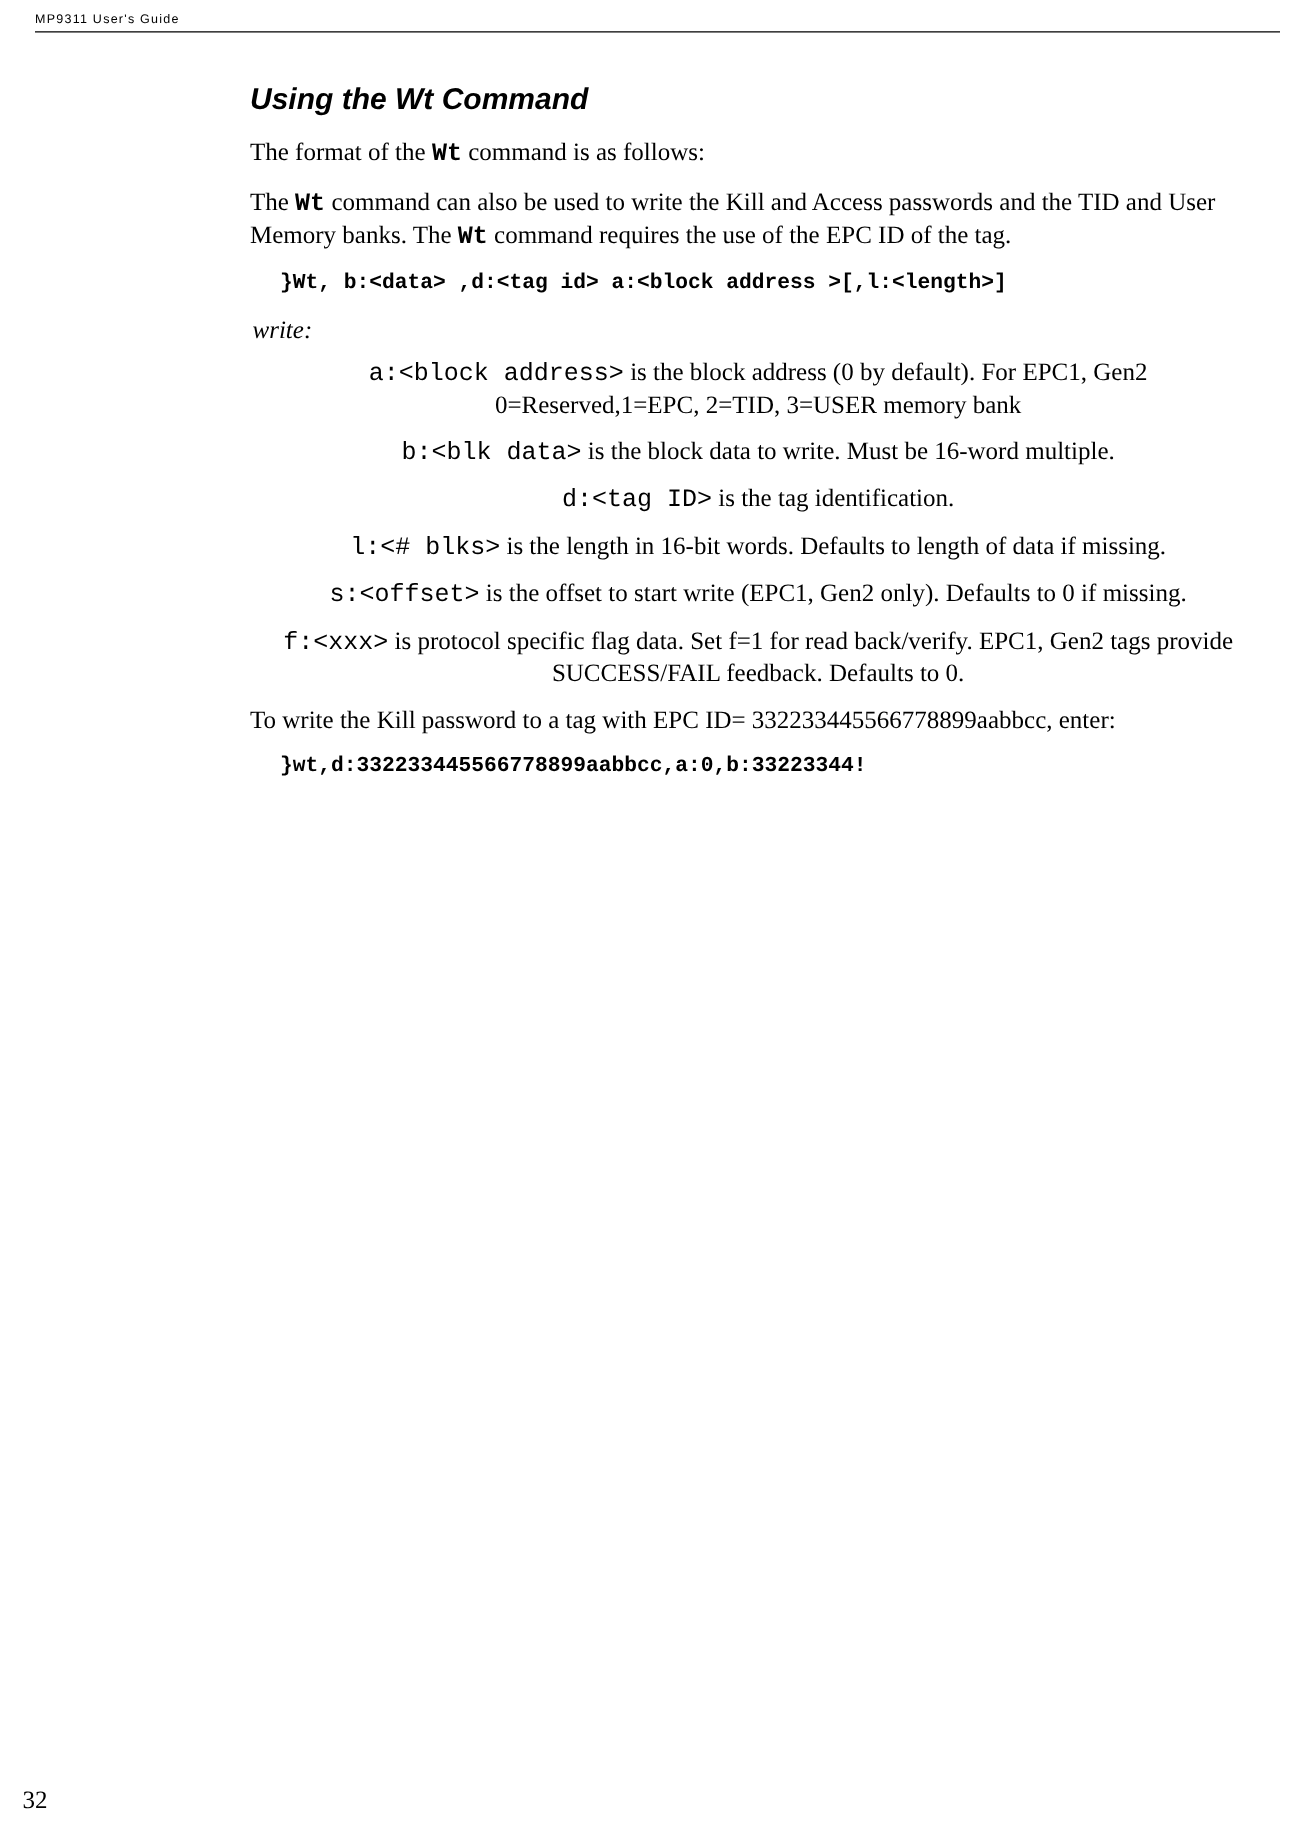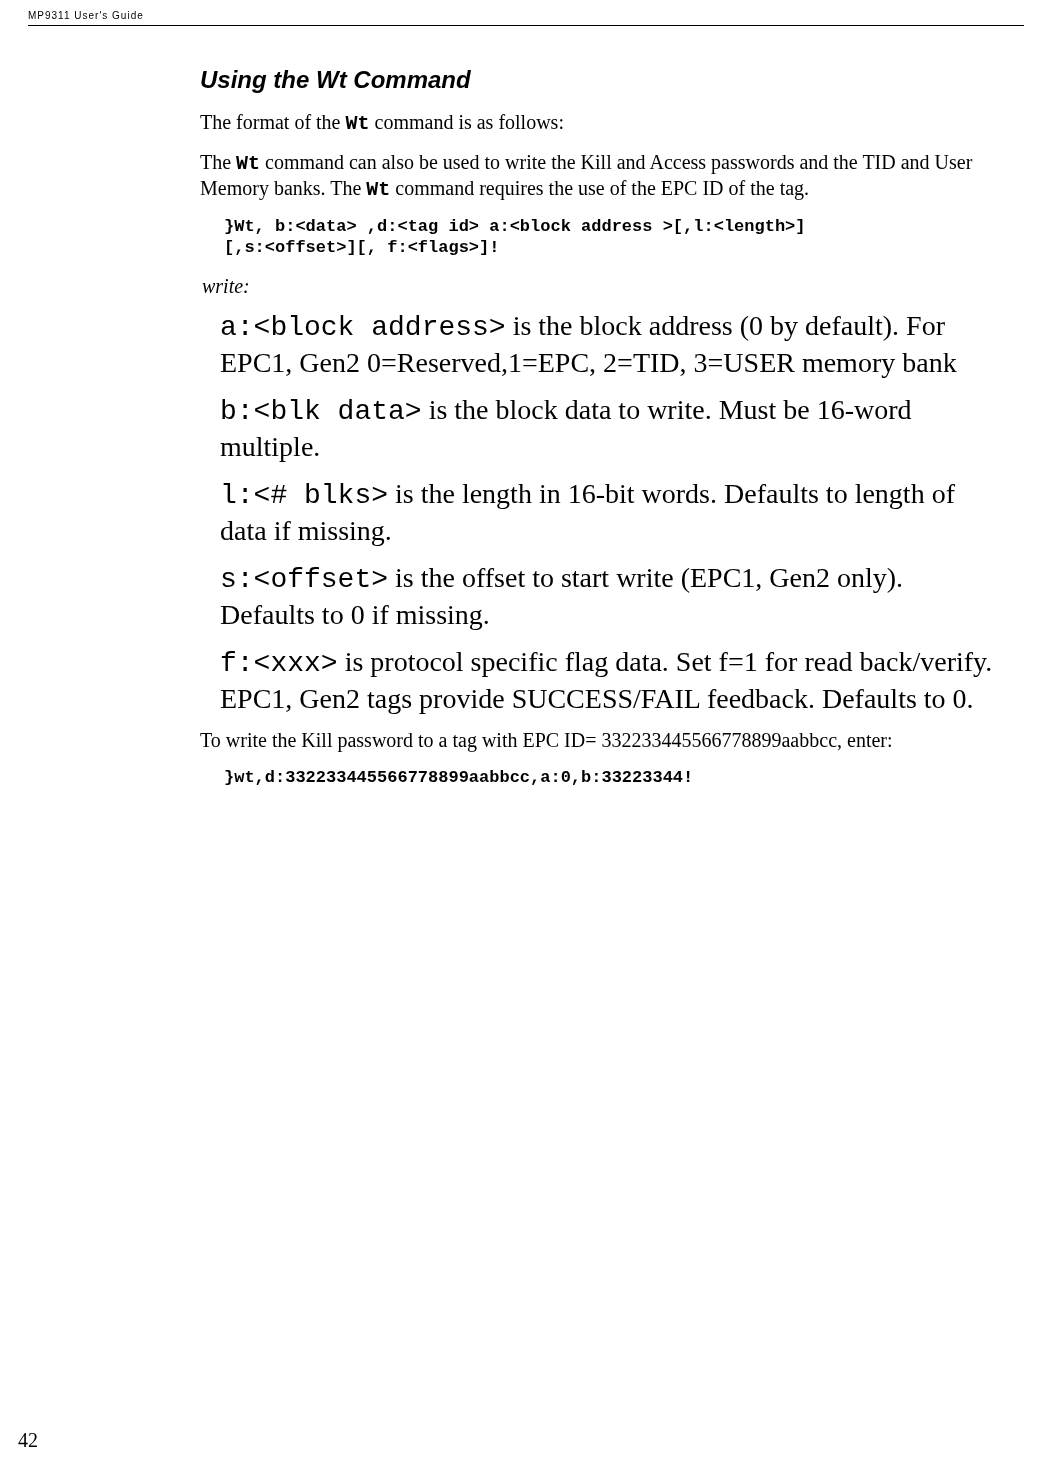--- a/index.html
+++ b/index.html
@@ -53,23 +53,24 @@
   }
   .where {
     font-style: italic;
     font-size: 20px;
     margin: 0 0 10px 2px;
   }
   .param-list {
     margin-left: 20px;
   }
   .param {
-    font-size: 28px;
+    font-size: 20px;
     line-height: 1.25;
     margin-bottom: 12px;
+    text-align: center;
   }
   .page-num {
     position: absolute;
     bottom: 26px;
     left: 18px;
     font-size: 20px;
   }
 </style>
 </head>
 <body>
@@ -86,42 +87,44 @@
   <div class="body-text">
     <span>The format of the </span><span class="mono-bold">Wt</span><span> command is as follows:</span>
   </div>
 
   <div class="body-text">
     <span>The </span><span class="mono-bold">Wt</span><span> command can also be used to write the Kill and Access passwords and the TID and User Memory banks. The </span><span class="mono-bold">Wt</span><span> command requires the use of the EPC ID of the tag.</span>
   </div>
 
   <div class="code-block">
     <div>}Wt, b:&lt;data&gt; ,d:&lt;tag id&gt; a:&lt;block address &gt;[,l:&lt;length&gt;]</div>
-    <div>[,s:&lt;offset&gt;][, f:&lt;flags&gt;]!</div>
   </div>
 
   <div class="where">write:</div>
 
   <div class="param-list">
     <div class="param">
       <span class="mono">a:&lt;block address&gt;</span><span>  is the block address (0 by default). For EPC1, Gen2 0=Reserved,1=EPC, 2=TID, 3=USER memory bank</span>
     </div>
     <div class="param">
       <span class="mono">b:&lt;blk data&gt;</span><span> is the block data to write. Must be 16-word multiple.</span>
+    </div>
+    <div class="param">
+      <span class="mono">d:&lt;tag ID&gt;</span><span> is the tag identification.</span>
     </div>
     <div class="param">
       <span class="mono">l:&lt;# blks&gt;</span><span> is the length in 16-bit words. Defaults to length of data if missing.</span>
     </div>
     <div class="param">
       <span class="mono">s:&lt;offset&gt;</span><span> is the offset to start write (EPC1, Gen2 only). Defaults  to 0 if missing.</span>
     </div>
     <div class="param">
       <span class="mono">f:&lt;xxx&gt;</span><span> is protocol specific flag data. Set f=1 for read back/verify. EPC1, Gen2 tags provide SUCCESS/FAIL feedback. Defaults to 0.</span>
     </div>
   </div>
 
   <div class="body-text">To write the Kill password to a tag with EPC ID= 332233445566778899aabbcc, enter:</div>
 
   <div class="code-block">}wt,d:332233445566778899aabbcc,a:0,b:33223344!</div>
 
 </div>
 
-<div class="page-num">42</div>
+<div class="page-num">32</div>
 
 </body></html>

